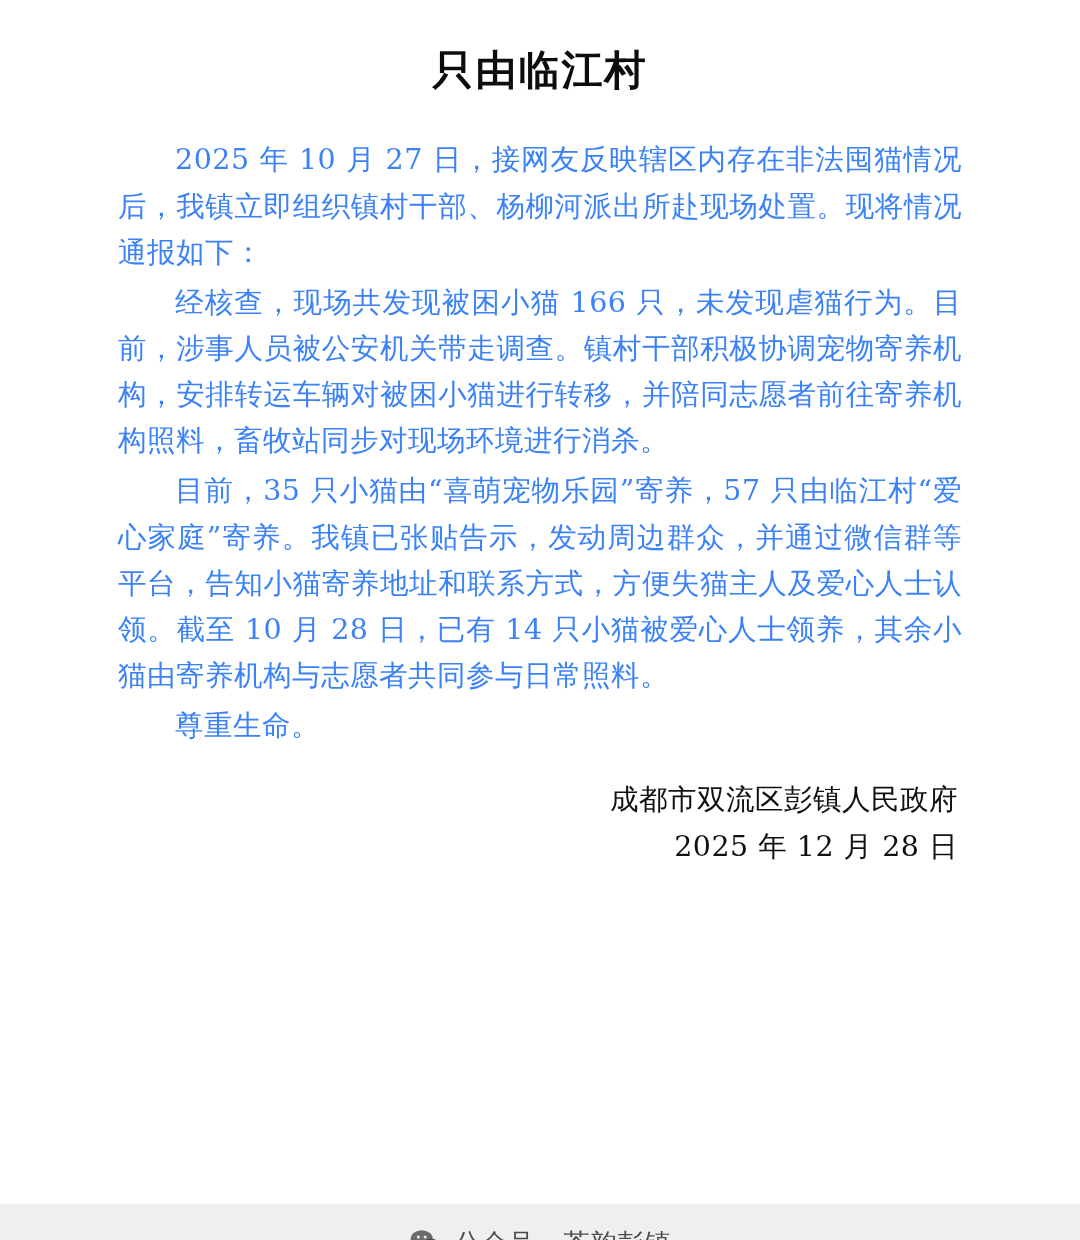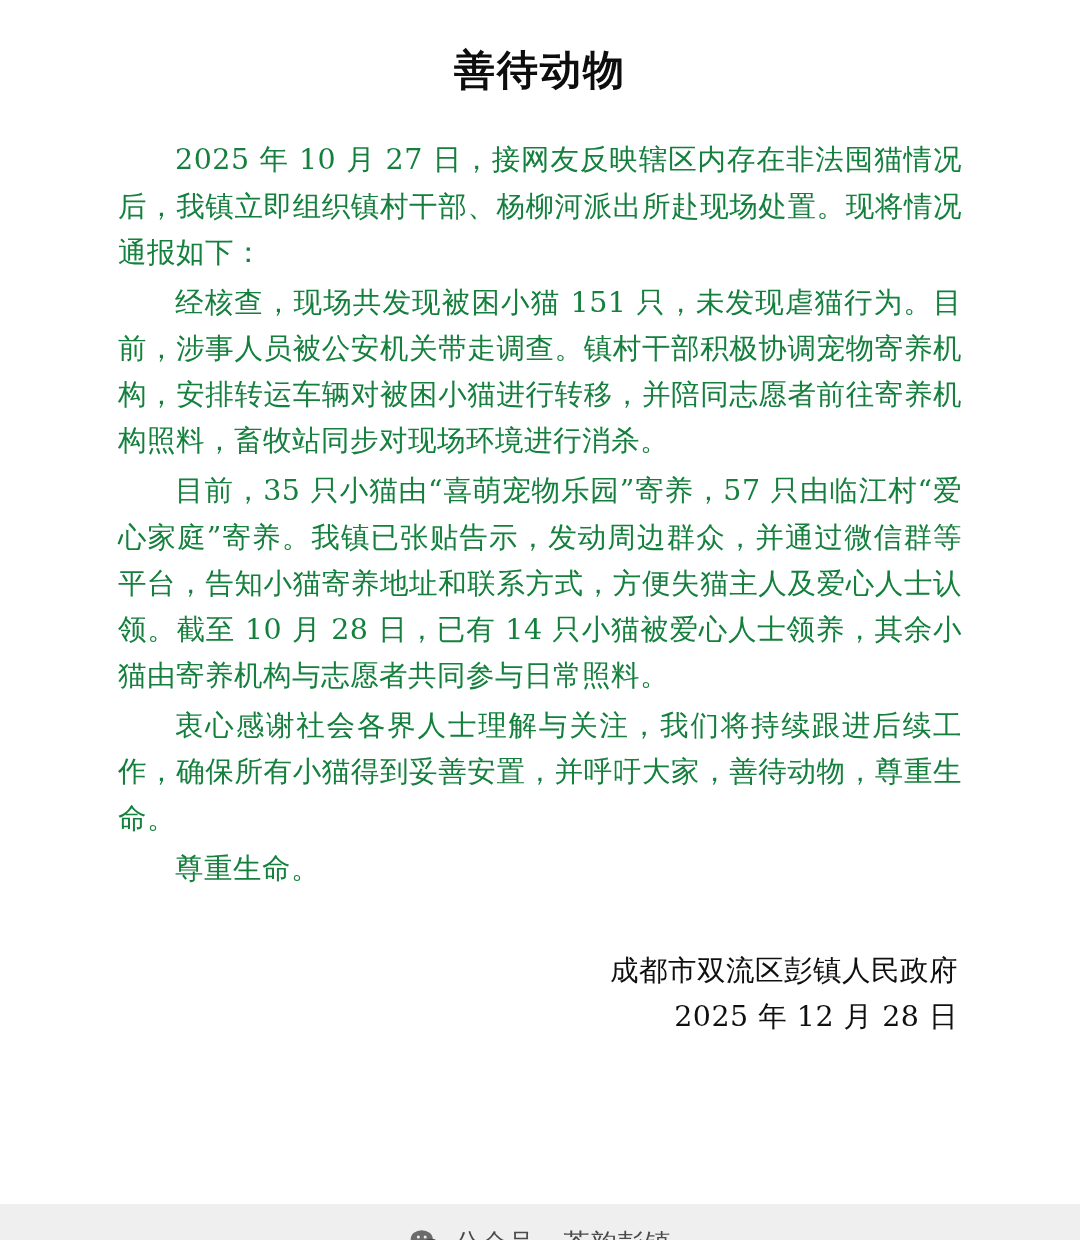--- a/index.html
+++ b/index.html
@@ -33,25 +33,25 @@
   .body-text {
     margin-top: 38px;
   }
   .para {
     font-size: 28.5px;
     line-height: 1.62;
     text-align: justify;
     text-justify: inter-ideograph;
     text-indent: 2em;
     letter-spacing: 0.5px;
-    color: #15803d;
+    color: #3b82f6;
     margin: 0 0 4px 0;
   }
   .signature {
-    margin-top: 56px;
+    margin-top: 28px;
     text-align: right;
     font-size: 28.5px;
     line-height: 1.62;
     letter-spacing: 0.5px;
     color: #101010;
     padding-right: 4px;
   }
   .sig-line {
     display: block;
   }
@@ -77,27 +77,26 @@
     font-size: 26px;
     color: #4a4a4a;
     letter-spacing: 1px;
   }
 </style>
 </head>
 <body>
 
 <div class="page">
 
-  <div class="doc-title">善待动物</div>
+  <div class="doc-title">只由临江村</div>
 
   <div class="body-text">
     <p class="para">2025 年 10 月 27 日，接网友反映辖区内存在非法囤猫情况后，我镇立即组织镇村干部、杨柳河派出所赴现场处置。现将情况通报如下：</p>
-    <p class="para">经核查，现场共发现被困小猫 151 只，未发现虐猫行为。目前，涉事人员被公安机关带走调查。镇村干部积极协调宠物寄养机构，安排转运车辆对被困小猫进行转移，并陪同志愿者前往寄养机构照料，畜牧站同步对现场环境进行消杀。</p>
+    <p class="para">经核查，现场共发现被困小猫 166 只，未发现虐猫行为。目前，涉事人员被公安机关带走调查。镇村干部积极协调宠物寄养机构，安排转运车辆对被困小猫进行转移，并陪同志愿者前往寄养机构照料，畜牧站同步对现场环境进行消杀。</p>
     <p class="para">目前，35 只小猫由“喜萌宠物乐园”寄养，57 只由临江村“爱心家庭”寄养。我镇已张贴告示，发动周边群众，并通过微信群等平台，告知小猫寄养地址和联系方式，方便失猫主人及爱心人士认领。截至 10 月 28 日，已有 14 只小猫被爱心人士领养，其余小猫由寄养机构与志愿者共同参与日常照料。</p>
-    <p class="para">衷心感谢社会各界人士理解与关注，我们将持续跟进后续工作，确保所有小猫得到妥善安置，并呼吁大家，善待动物，尊重生命。</p>
     <p class="para">尊重生命。</p>
   </div>
 
   <div class="signature">
     <span class="sig-line">成都市双流区彭镇人民政府</span>
     <span class="sig-line">2025 年 12 月 28 日</span>
   </div>
 
   <div class="footer-bar">
     <span class="wechat-icon">

